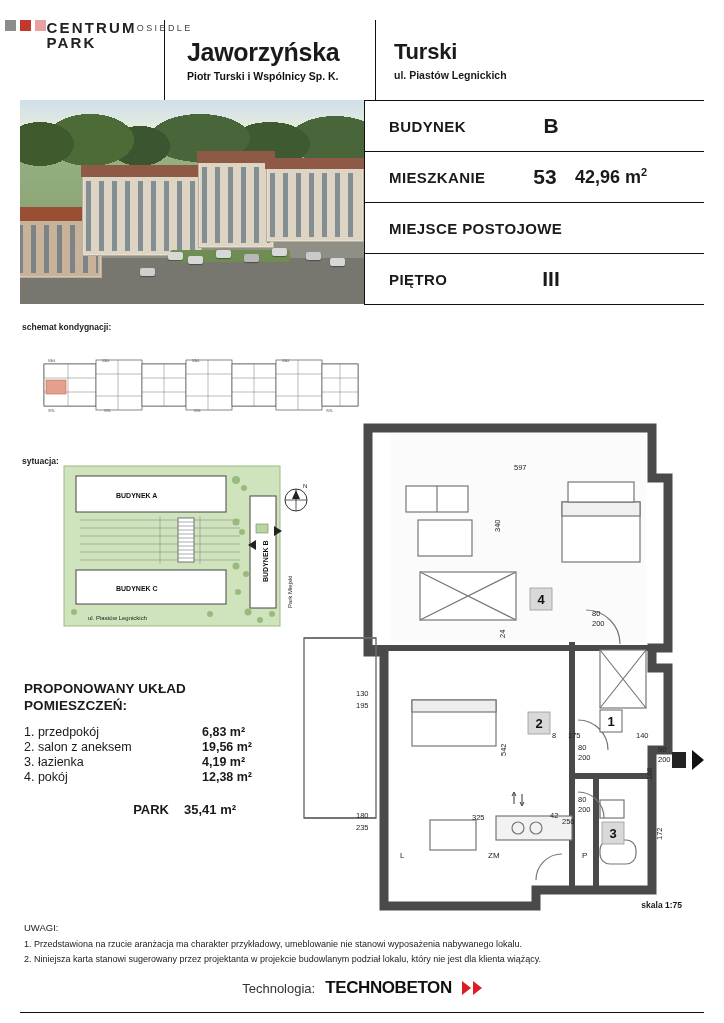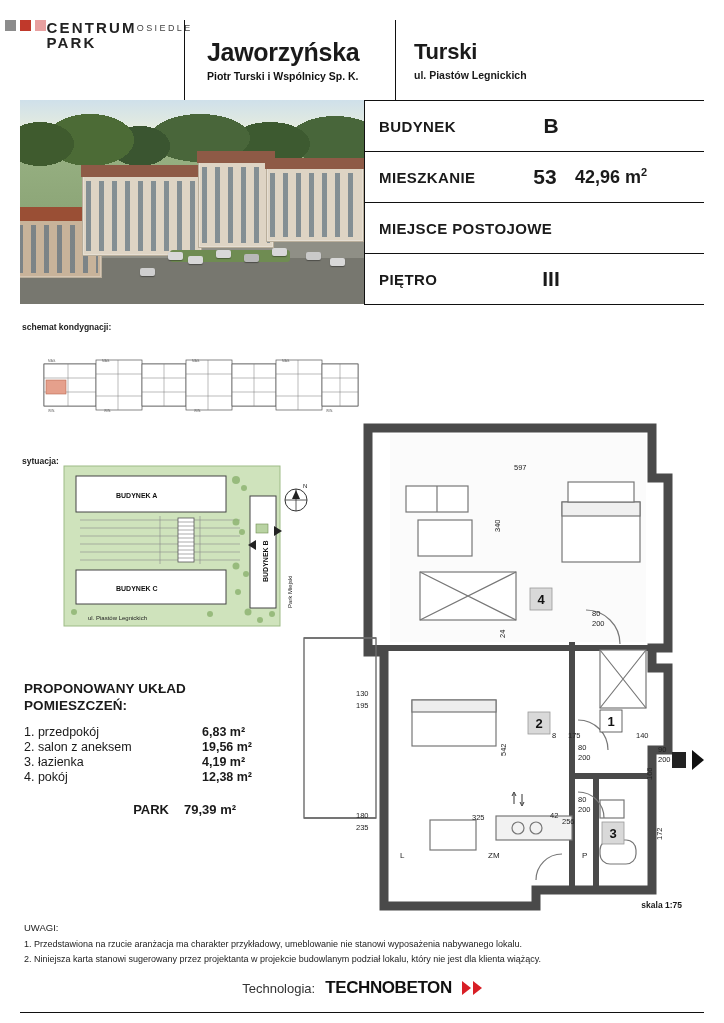--- a/index.html
+++ b/index.html
@@ -63,21 +63,20 @@
   }
   .estate-box {
     width: 212px;
     border-left: 1px solid #111;
     border-right: 1px solid #111;
     display: flex;
     flex-direction: column;
     justify-content: center;
     padding-left: 22px;
     box-sizing: border-box;
-    margin-left: 20px;
   }
   .estate-title {
     font-size: 25px;
     font-weight: bold;
     letter-spacing: -0.3px;
     line-height: 26px;
   }
   .estate-dev {
     font-size: 10.5px;
     font-weight: bold;
@@ -116,21 +115,21 @@
     height: 51px;
     border-bottom: 1px solid #111;
     display: flex;
     align-items: center;
     box-sizing: border-box;
   }
   .info-label {
     font-size: 15px;
     font-weight: bold;
     letter-spacing: 0.4px;
-    padding-left: 14px;
+    padding-left: 24px;
     width: 150px;
     box-sizing: border-box;
   }
   .info-val {
     font-size: 21px;
     font-weight: bold;
   }
   .val-b { width: 72px; text-align: center; }
   .val-nr { width: 60px; text-align: center; }
   .val-area { font-size: 18px; }
@@ -492,21 +491,21 @@
     <div class="room-line">
       <div class="nm">3. łazienka</div>
       <div class="ar">4,19 m²</div>
     </div>
     <div class="room-line">
       <div class="nm">4. pokój</div>
       <div class="ar">12,38 m²</div>
     </div>
     <div class="room-total">
       <div class="lb">PARK</div>
-      <div>79,39 m²</div>
+      <div>35,41 m²</div>
     </div>
   </div>
 
   <div class="plan">
     <svg class="plan-svg" width="404" height="500" viewBox="0 0 404 500">
 
       <g>
         <path d="M68 8 L352 8 L352 58 L368 58 L368 228 L352 228 L352 248 L368 248 L368 330 L352 330 L352 470 L236 470 L236 486 L84 486 L84 232 L68 232 Z" fill="none" stroke="#4a4a4a" stroke-width="9"></path>
       </g>
 

